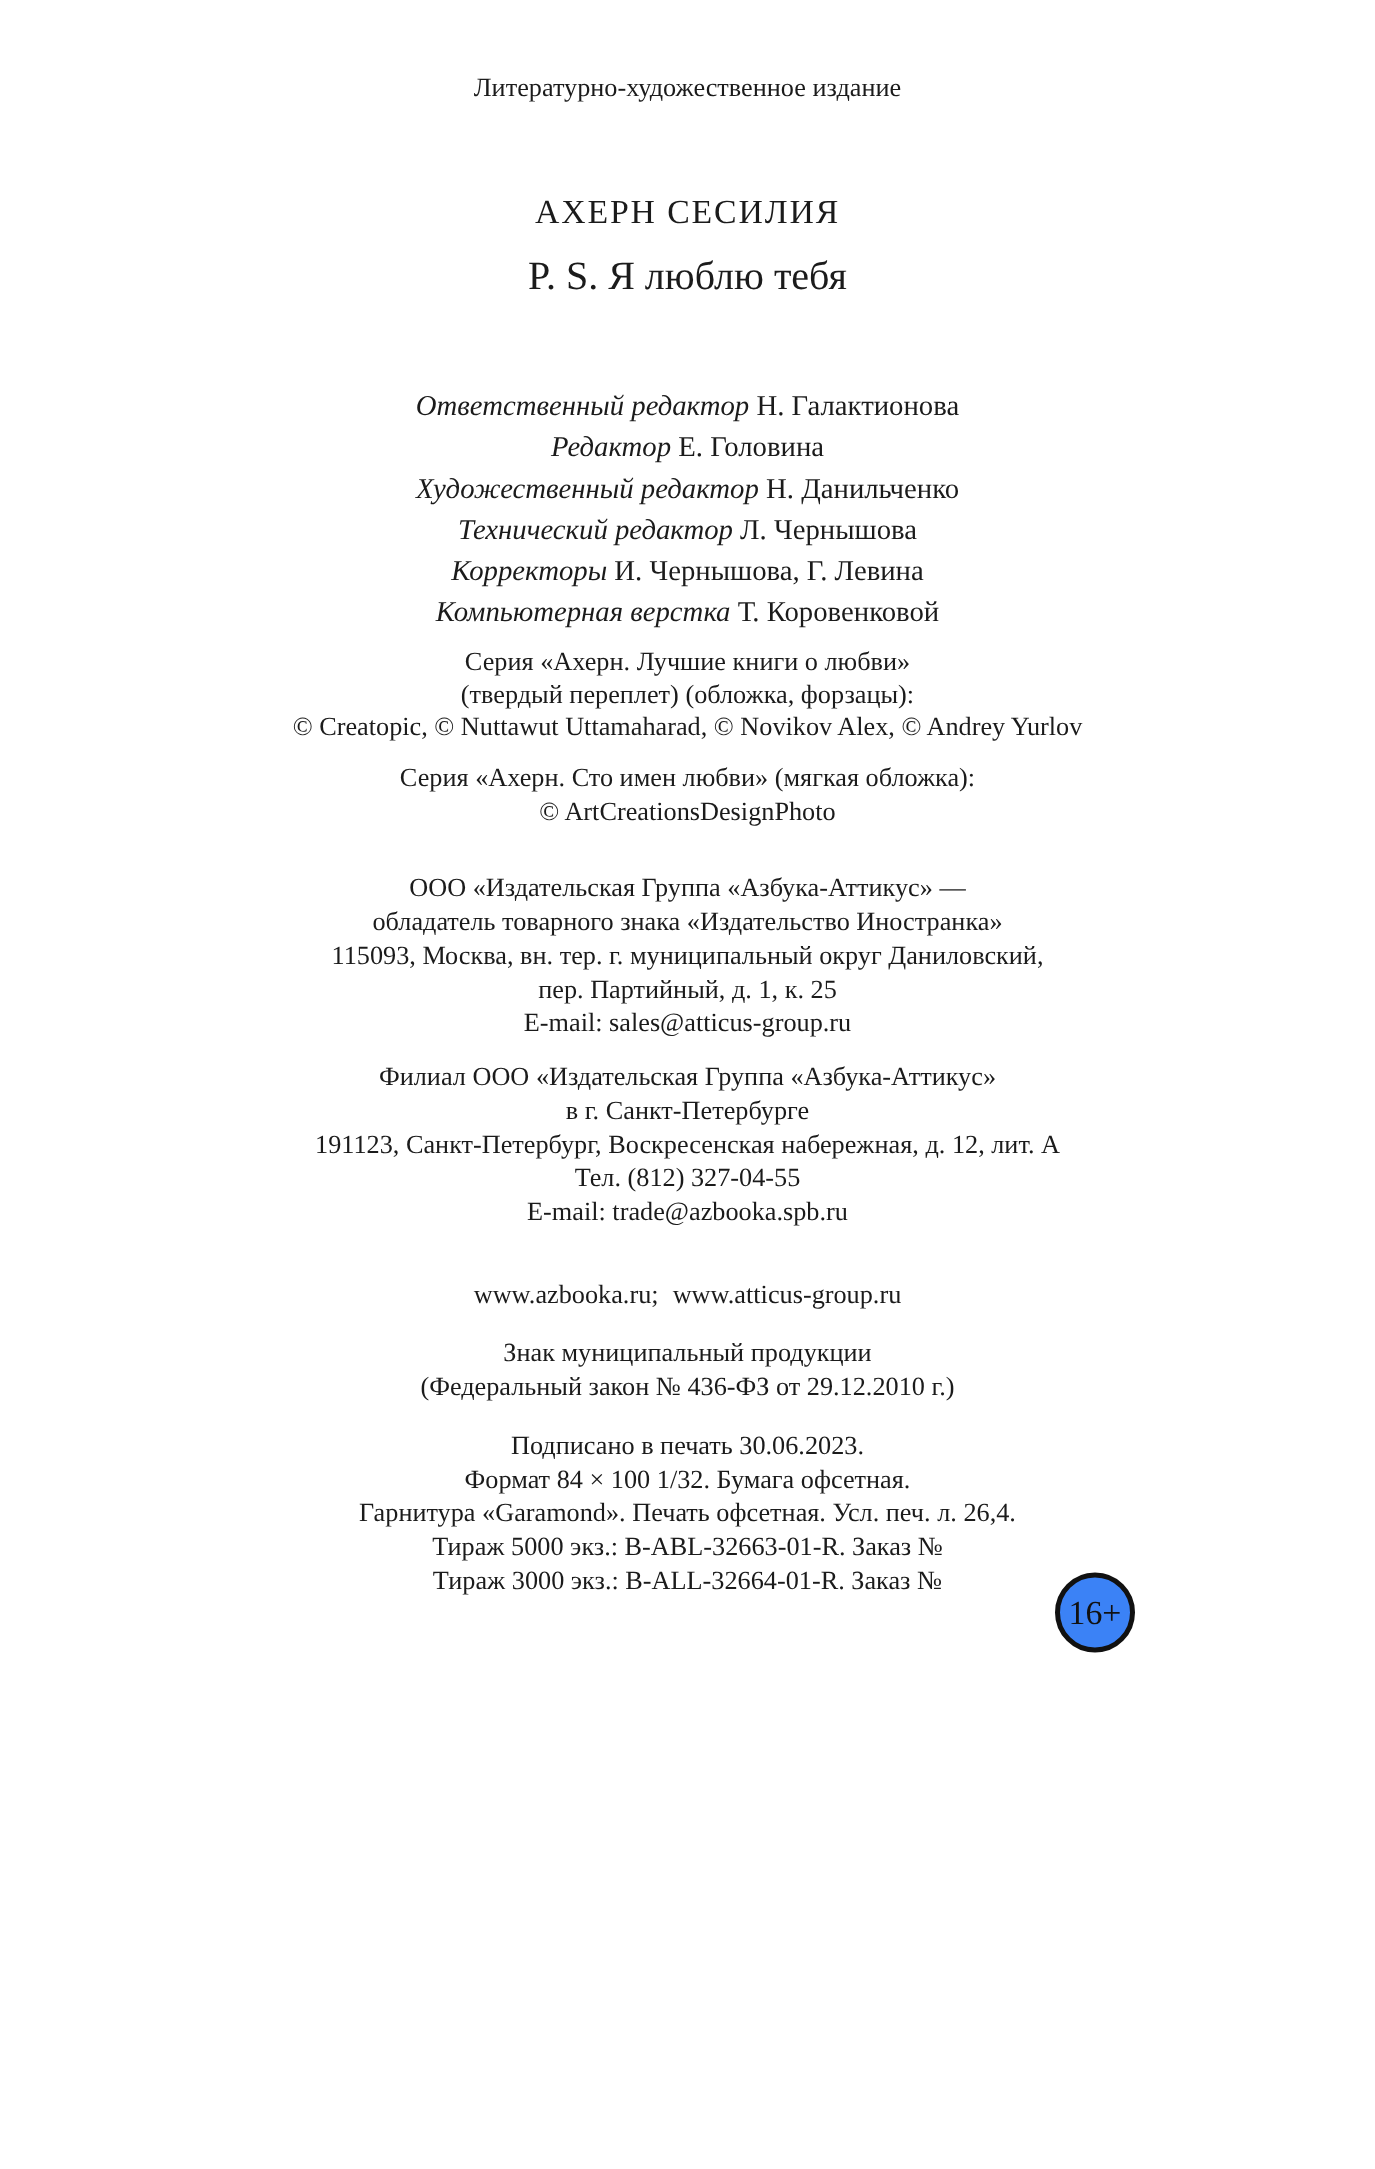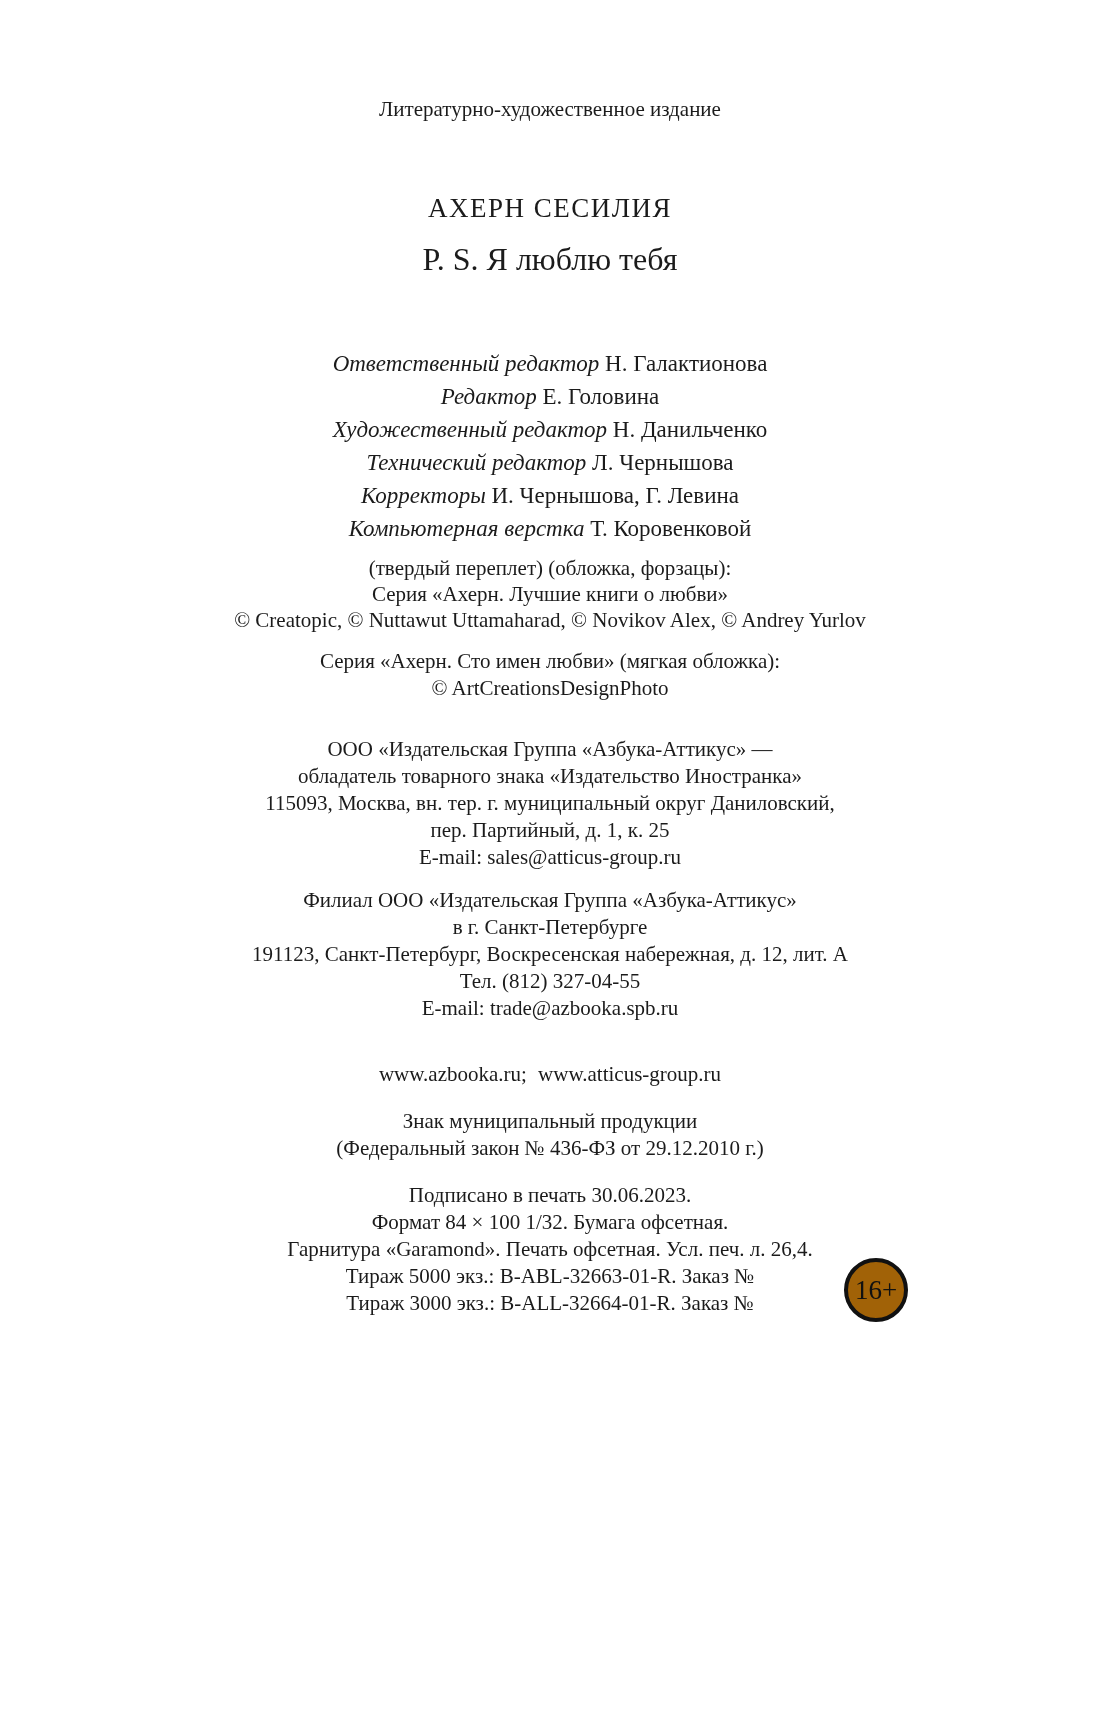--- a/index.html
+++ b/index.html
@@ -10,21 +10,21 @@
   .page {
     position: relative;
     width: 1100px;
     height: 1735px;
     margin: 0 auto;
     background: #ffffff;
     font-family: "Liberation Serif", "DejaVu Serif", serif;
     color: #1b1b1b;
     text-align: center;
     box-sizing: border-box;
-    padding-top: 97px;
+    padding-top: 58px;
     overflow: hidden;
   }
   .edition-type {
     font-size: 21px;
     line-height: 24px;
   }
   .author {
     margin-top: 70px;
     font-size: 27px;
     line-height: 34px;
@@ -59,21 +59,21 @@
     left: 844px;
     top: 1258px;
     width: 56px;
     height: 56px;
     border: 4px solid #111111;
     border-radius: 50%;
     font-size: 27px;
     line-height: 56px;
     text-align: center;
     color: #111111;
-    background: #a16207;
+    background: #3b82f6;
   }
 </style>
 </head>
 <body>
 
 <div class="page">
 
   <div class="edition-type">Литературно-художественное издание</div>
 
   <div class="author">АХЕРН СЕСИЛИЯ</div>
@@ -102,22 +102,22 @@
       <span class="name">И. Чернышова, Г. Левина</span>
     </div>
     <div class="credit-row">
       <span class="role">Компьютерная верстка</span>
       <span class="name">Т. Коровенковой</span>
     </div>
   </div>
 
 
   <div class="block series-hc">
+    <div>Серия «Ахерн. Лучшие книги о любви»</div>
     <div>(твердый переплет) (обложка, форзацы):</div>
-    <div>Серия «Ахерн. Лучшие книги о любви»</div>
     <div>© Creatopic, © Nuttawut Uttamaharad, © Novikov Alex, © Andrey Yurlov</div>
   </div>
 
   <div class="block series-sc">
     <div>Серия «Ахерн. Сто имен любви» (мягкая обложка):</div>
     <div>© ArtCreationsDesignPhoto</div>
   </div>
 
   <div class="block pub-moscow">
     <div>ООО «Издательская Группа «Азбука-Аттикус» —</div>

